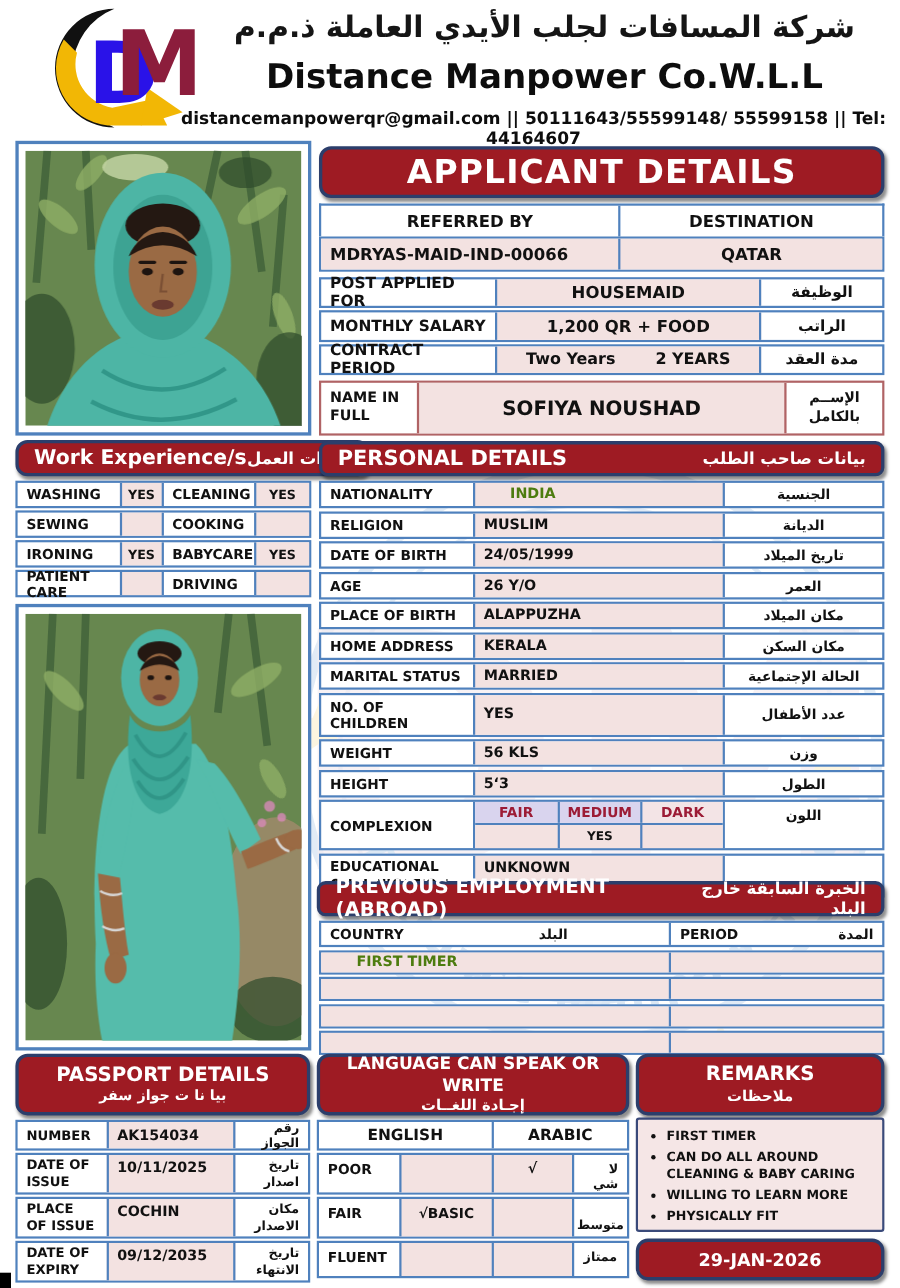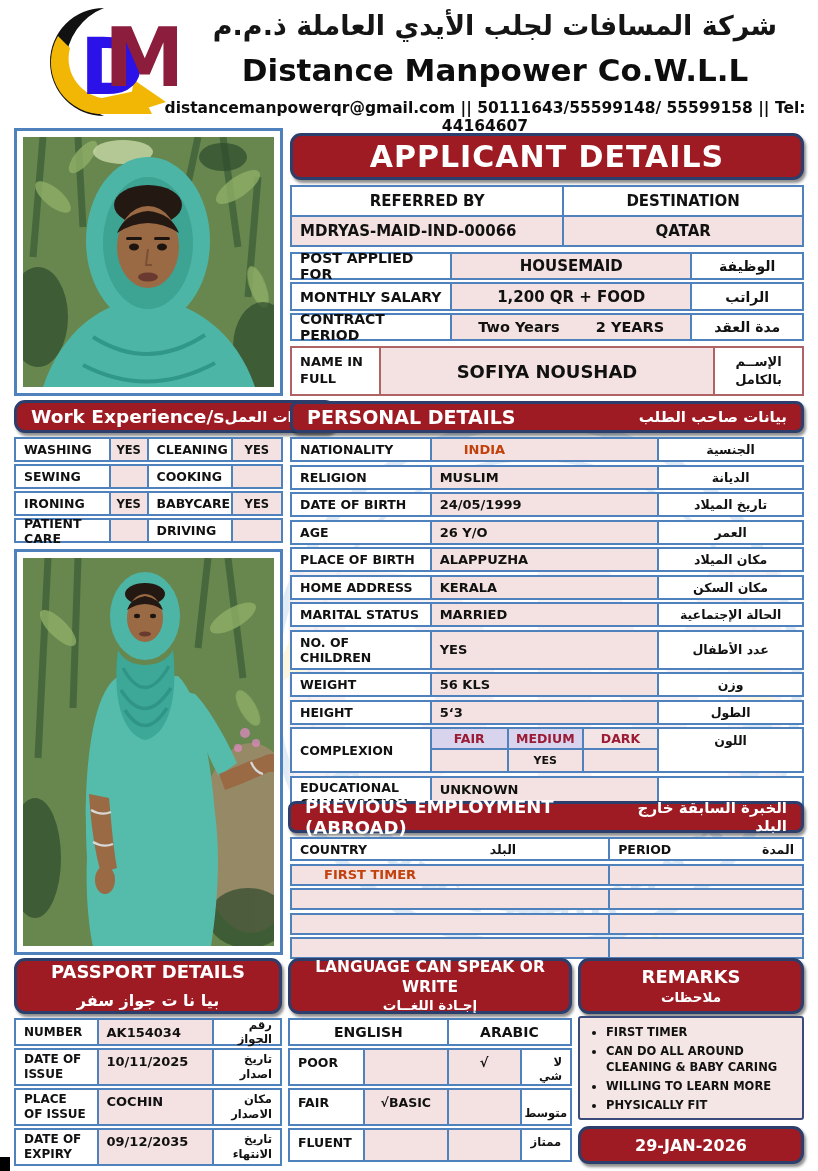--- a/index.html
+++ b/index.html
@@ -26,21 +26,21 @@
   .band.split  { justify-content:space-between; padding:0 14px; }
   .band .ar { direction:rtl; }
   .band2l { flex-direction:column; justify-content:center; line-height:1.25; text-align:center; }
 
   
   .brow { display:flex; border:2px solid #4f81bd; background:#fff; box-sizing:border-box; }
   .cell { display:flex; align-items:center; box-sizing:border-box; padding:2px 8px; font-weight:bold; }
   .cell.v   { background:#f3e2e1; border-left:2px solid #4f81bd; border-right:2px solid #4f81bd; }
   .cell.arc { direction:rtl; justify-content:center; }
   .cell.ctr { justify-content:center; }
-  .redtx { color:#c2410c;padding-left:32px; }
+  .redtx { color:#4d7c0f;padding-left:32px; }
   .martx { color:#9c1b35; }
 
   ul.remarks { margin:6px 0 0 0; padding:0 6px 0 26px; }
   ul.remarks li { font-size:11.5px; font-weight:bold; line-height:1.45; margin-bottom:2px; }
 
   .photo { border:3px solid #4f81bd; background:#fff; padding:6px; }
   .photo svg { display:block; width:100%; height:100%; }
 
   .wm { opacity:.30; pointer-events:none; }
   .corner-mark { left:0; top:1157px; width:10px; height:14px; background:#000; }
@@ -206,23 +206,23 @@
       <ellipse cx="122" cy="76" rx="6" ry="2.6" fill="#6a3a30"></ellipse>
       <path d="M95,92 C88,150 104,178 122,182 C142,178 156,148 150,92 C140,112 104,112 95,92 Z" fill="#3da898"></path>
       <g stroke="#2f9486" stroke-width="3.5" fill="none" opacity="0.9">
         <path d="M100,110 Q122,150 146,108"></path>
           <path d="M98,132 Q122,170 148,130"></path>
           <path d="M102,152 Q122,184 144,150"></path>
       </g>
     </svg>
   </div>
 
-  <div class="abs band band2l" style="left:14px; top:958px; width:268px; height:56px;justify-content:space-between;">
+  <div class="abs band band2l" style="left:14px; top:958px; width:268px; height:56px;">
     <span style="font-size:18px;">PASSPORT DETAILS</span>
-    <span class="ar" style="font-size:16px;">بيا نا ت جواز سفر</span>
+    <span class="ar" style="font-size:13px;">بيا نا ت جواز سفر</span>
   </div>
   <div class="abs" style="left:14px; top:1018px; width:268px;">
     <div class="brow" style="height:28px; margin-bottom:2px;">
       <div class="cell" style="width:30.5%; font-size:12px;">NUMBER</div>
       <div class="cell v" style="width:44.5%; font-size:13px;">AK154034</div>
       <div class="cell arc" style="width:25%; font-size:11.5px;">رقم الجواز</div>
     </div>
     <div class="brow" style="height:38px; margin-bottom:2px;">
       <div class="cell" style="width:30.5%; font-size:12px; line-height:1.25;">DATE OF ISSUE</div>
       <div class="cell v" style="width:44.5%; font-size:13px; align-items:flex-start; padding-top:4px;">10/11/2025</div>

